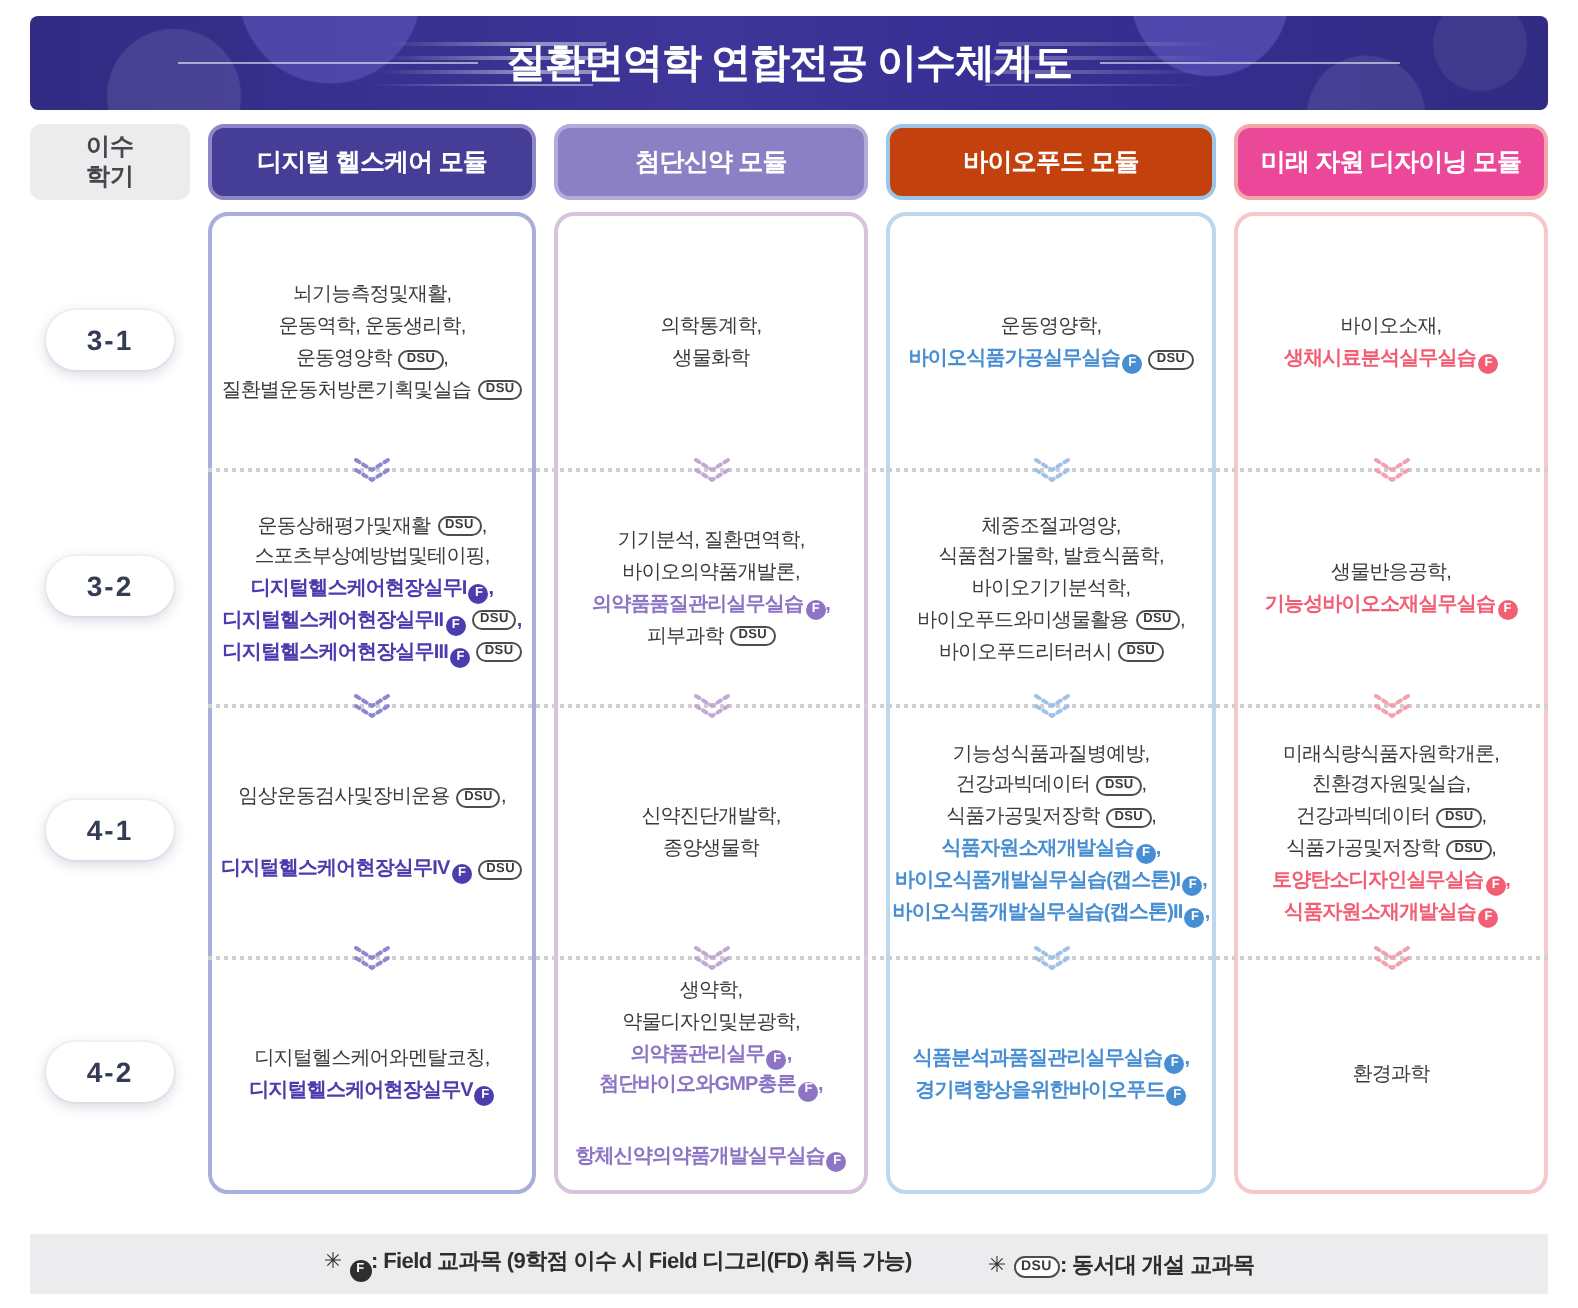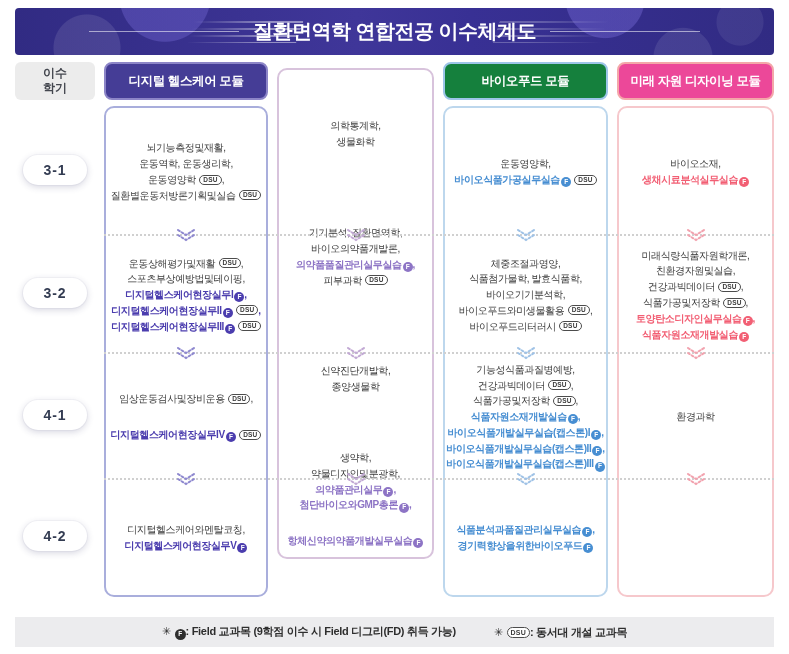--- a/index.html
+++ b/index.html
@@ -135,20 +135,21 @@
           </div>
           <div class="cell">
             <div class="line">디지털헬스케어와멘탈코칭,</div>
             <div class="line hl" style="color: rgb(75, 61, 174);">디지털헬스케어현장실무V<span class="fbadge">
                 <i>F</i>
               </span></div>
           </div>
         </div>
     </div>
     <div class="mod-col">
+      <div class="module-header" style="background: rgb(139, 128, 196); border-color: rgb(181, 170, 220);">첨단신약 모듈</div>
       <div class="module-body" style="border-color: rgb(216, 195, 220);">
           <div class="cell">
             <div class="line">의학통계학,</div>
             <div class="line">생물화학</div>
           </div>
           <div class="cell">
             <div class="line">기기분석, 질환면역학,</div>
             <div class="line">바이오의약품개발론,</div>
             <div class="line hl" style="color: rgb(141, 116, 197);">의약품품질관리실무실습<span class="fbadge">
                 <i>F</i>
@@ -168,21 +169,21 @@
             <div class="line hl" style="color: rgb(141, 116, 197);">첨단바이오와GMP총론<span class="fbadge">
                 <i>F</i>
               </span>,</div>
             <div class="line hl" style="color: rgb(141, 116, 197); margin-top: 20px;">항체신약의약품개발실무실습<span class="fbadge">
                 <i>F</i>
               </span></div>
           </div>
         </div>
     </div>
     <div class="mod-col">
-      <div class="module-header" style="background: #15803d; border-color: rgb(157, 197, 232); text-align: right;">바이오푸드 모듈</div>
+      <div class="module-header" style="background: #c2410c; border-color: rgb(157, 197, 232); text-align: right;">바이오푸드 모듈</div>
       <div class="module-body" style="border-color: rgb(189, 215, 237);">
           <div class="cell">
             <div class="line">운동영양학,</div>
             <div class="line hl" style="color: rgb(71, 142, 210);">바이오식품가공실무실습<span class="fbadge">
                 <i>F</i>
               </span> <span class="dsu">DSU</span></div>
           </div>
           <div class="cell">
             <div class="line">체중조절과영양,</div>
             <div class="line">식품첨가물학, 발효식품학,</div>
@@ -196,40 +197,43 @@
             <div class="line">식품가공및저장학 <span class="dsu">DSU</span>,</div>
             <div class="line hl" style="color: rgb(71, 142, 210);">식품자원소재개발실습<span class="fbadge">
                 <i>F</i>
               </span>,</div>
             <div class="line hl" style="color: rgb(71, 142, 210);">바이오식품개발실무실습(캡스톤)I<span class="fbadge">
                 <i>F</i>
               </span>,</div>
             <div class="line hl" style="color: rgb(71, 142, 210);">바이오식품개발실무실습(캡스톤)II<span class="fbadge">
                 <i>F</i>
               </span>,</div>
-            <div class="line hl" style="color: rgb(71, 142, 210);">바이오식품개발실무실습(캡스톤)III<span class="fbadge">
-                <i>F</i>
-              </span></div>
           </div>
           <div class="cell">
             <div class="line hl" style="color: rgb(71, 142, 210);">식품분석과품질관리실무실습<span class="fbadge">
                 <i>F</i>
               </span>,</div>
             <div class="line hl" style="color: rgb(71, 142, 210);">경기력향상을위한바이오푸드<span class="fbadge">
                 <i>F</i>
               </span></div>
           </div>
         </div>
     </div>
     <div class="mod-col">
       <div class="module-header" style="background: #ec4899; border-color: rgb(244, 167, 169);">미래 자원 디자이닝 모듈</div>
       <div class="module-body" style="border-color: rgb(246, 200, 204);">
           <div class="cell">
             <div class="line">바이오소재,</div>
             <div class="line hl" style="color: rgb(242, 95, 116);">생채시료분석실무실습<span class="fbadge">
+                <i>F</i>
+              </span></div>
+          </div>
+          <div class="cell">
+            <div class="line">생물반응공학,</div>
+            <div class="line hl" style="color: rgb(242, 95, 116);">기능성바이오소재실무실습<span class="fbadge">
                 <i>F</i>
               </span></div>
           </div>
           <div class="cell">
             <div class="line">미래식량식품자원학개론,</div>
             <div class="line">친환경자원및실습,</div>
             <div class="line">건강과빅데이터 <span class="dsu">DSU</span>,</div>
             <div class="line">식품가공및저장학 <span class="dsu">DSU</span>,</div>
             <div class="line hl" style="color: rgb(242, 95, 116);">토양탄소디자인실무실습<span class="fbadge">
                 <i>F</i>

